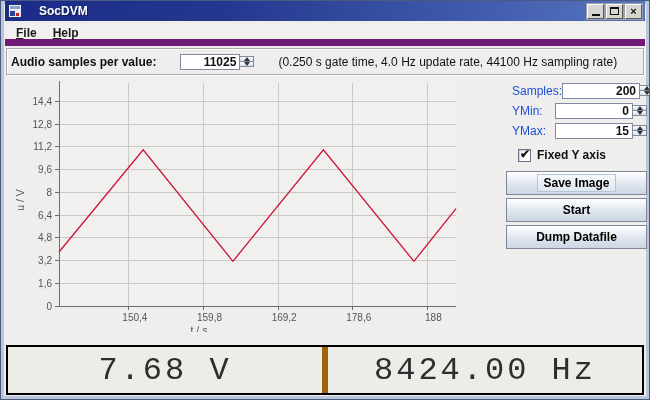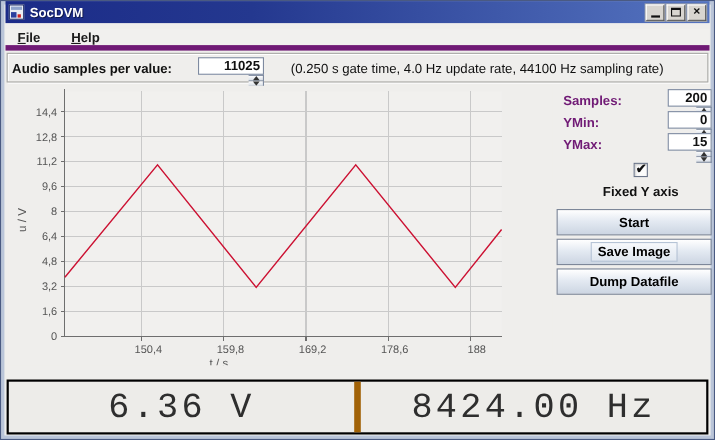--- a/index.html
+++ b/index.html
@@ -10,21 +10,21 @@
     border:1px solid #4a5a82;
     box-shadow:inset 0 0 0 3px #bac5d9;
     background:#efeeec;
     overflow:hidden;
   }
 
   
   .titlebar{
     position:absolute;top:0;left:4px;right:4px;height:20px;
     background:linear-gradient(90deg,#1b2b88 0%,#24388f 35%,#5574c0 100%);
-    display:flex;align-items:center;padding:0 3px;gap:5px;
+    display:flex;align-items:center;padding:0 3px;gap:17px;
   }
   .win-icon{width:14px;height:14px;background:#e9edf4;border:1px solid #25336e;position:relative;flex:0 0 auto;}
   .win-icon .px-blue{position:absolute;left:1px;bottom:1px;width:5px;height:5px;background:#2a3f9e;}
   .win-icon .px-red{position:absolute;left:7px;bottom:1px;width:3px;height:3px;background:#c22;}
   .win-icon .px-bar{position:absolute;left:1px;top:1px;right:1px;height:3px;background:#8fa3cc;}
   .title-text{color:#fff;font-weight:bold;font-size:12px;flex:1;line-height:14px;
     text-shadow:1px 1px 0 rgba(0,0,0,.45);}
   .win-btns{display:flex;gap:2px;align-items:center;}
   .win-btn{
     width:17px;height:15px;background:#d8d5d0;
@@ -32,39 +32,39 @@
     box-shadow:0 0 0 1px #9aa0ab;
     display:flex;align-items:center;justify-content:center;cursor:default;
   }
   .glyph-min{width:8px;height:2px;background:#111;margin-top:8px;}
   .glyph-max{width:9px;height:8px;border:1px solid #111;border-top:2px solid #111;}
   .glyph-close{font-size:11px;font-weight:bold;color:#111;line-height:11px;font-family:"Liberation Sans",sans-serif;}
 
   
   .menubar{
     position:absolute;top:25px;left:4px;right:4px;height:20px;
-    background:#f1f0ee;border-bottom:5px solid #701a75;
-    display:flex;align-items:center;padding-left:5px;gap:16px;
+    background:#f1f0ee;border-bottom:7px solid #701a75;
+    display:flex;align-items:center;padding-left:5px;gap:4px;
     font-size:12px;font-weight:bold;color:#1a1a1a;
   }
   .menu-item{padding:2px 6px;}
   .menu-label{display:inline-block;}
   .menu-label::first-letter{text-decoration:underline;}
 
   
   .toolbar{
     position:absolute;top:47px;left:5px;right:5px;height:27px;
     border:1px solid #a8a8a6;box-shadow:inset 1px 1px 0 #ffffff, 1px 1px 0 #ffffff;
     display:flex;align-items:center;padding:0 4px;gap:24px;
     font-size:12px;font-weight:bold;color:#111;background:#efeeec;
   }
   .toolbar-info{font-size:12px;font-weight:normal;white-space:nowrap;}
 
   
-  .spinner{display:flex;align-items:flex-end;height:19px;flex-direction:column;}
+  .spinner{display:flex;align-items:center;height:19px;}
   .spinner-field{
     background:#fff;border:1px solid #7e8aa0;
     font-weight:bold;font-size:12px;color:#111;
     display:flex;align-items:center;justify-content:flex-end;
     padding:0 3px;
   }
   .spinner-btns{display:flex;flex-direction:column;width:14px;}
   .spin-btn{
     flex:1;background:linear-gradient(#fdfdfd,#d7dde6);
     border:1px solid #7e8aa0;border-left:none;
@@ -75,24 +75,24 @@
   .arrow-down{width:0;height:0;border-left:3px solid transparent;border-right:3px solid transparent;border-top:4px solid #333;}
 
   
   .chart-panel{position:absolute;left:7px;top:77px;width:494px;height:254px;background:#efeeec;}
   #chart-svg{display:block;}
   #chart-svg text{font-family:"Liberation Sans",sans-serif;}
 
   
   .side-panel{position:absolute;left:505px;top:80px;width:141px;}
   .spin-row{display:flex;align-items:center;justify-content:space-between;height:19px;margin-bottom:1px;}
-  .spin-row .row-label{font-size:12px;font-weight:bold;color:#701a75;padding-left:6px;}
-  .side-panel .spinner-field{width:40px;}
-
-  .checkbox-row{display:flex;align-items:center;gap:6px;margin:8px 0 9px 12px;font-size:12px;font-weight:bold;color:#111;flex-direction:column;}
+  .spin-row .row-label{font-size:12px;font-weight:normal;color:#1d4ed8;padding-left:6px;}
+  .side-panel .spinner-field{width:78px;}
+
+  .checkbox-row{display:flex;align-items:center;gap:6px;margin:8px 0 9px 12px;font-size:12px;font-weight:bold;color:#111;}
   .checkbox{
     width:13px;height:13px;background:#fcfcfc;border:1px solid #6a7488;
     box-shadow:inset 1px 1px 2px rgba(0,0,0,.2);position:relative;flex:0 0 auto;
   }
   .checkbox.checked::after{
     content:"\2714";position:absolute;left:1px;top:-3px;
     font-size:12px;font-weight:bold;color:#111;
   }
 
   .btn{
@@ -264,29 +264,29 @@
             </div>
         </div>
       </div>
     </div>
 
     <div class="checkbox-row">
       <div class="checkbox checked" id="fixed-y-checkbox"></div>
       <span>Fixed Y axis</span>
     </div>
 
+    <div class="btn focused">
+        <span class="inner">Save Image</span>
+      </div>
     <div class="btn">
         <span class="inner">Start</span>
       </div>
-    <div class="btn focused">
-        <span class="inner">Save Image</span>
-      </div>
     <div class="btn">
         <span class="inner">Dump Datafile</span>
       </div>
   </div>
 
   <div class="readouts">
-    <div class="readout">6.36 V</div>
+    <div class="readout">7.68 V</div>
     <div class="readout">8424.00 Hz</div>
   </div>
 
 </div>
 
 </body></html>

